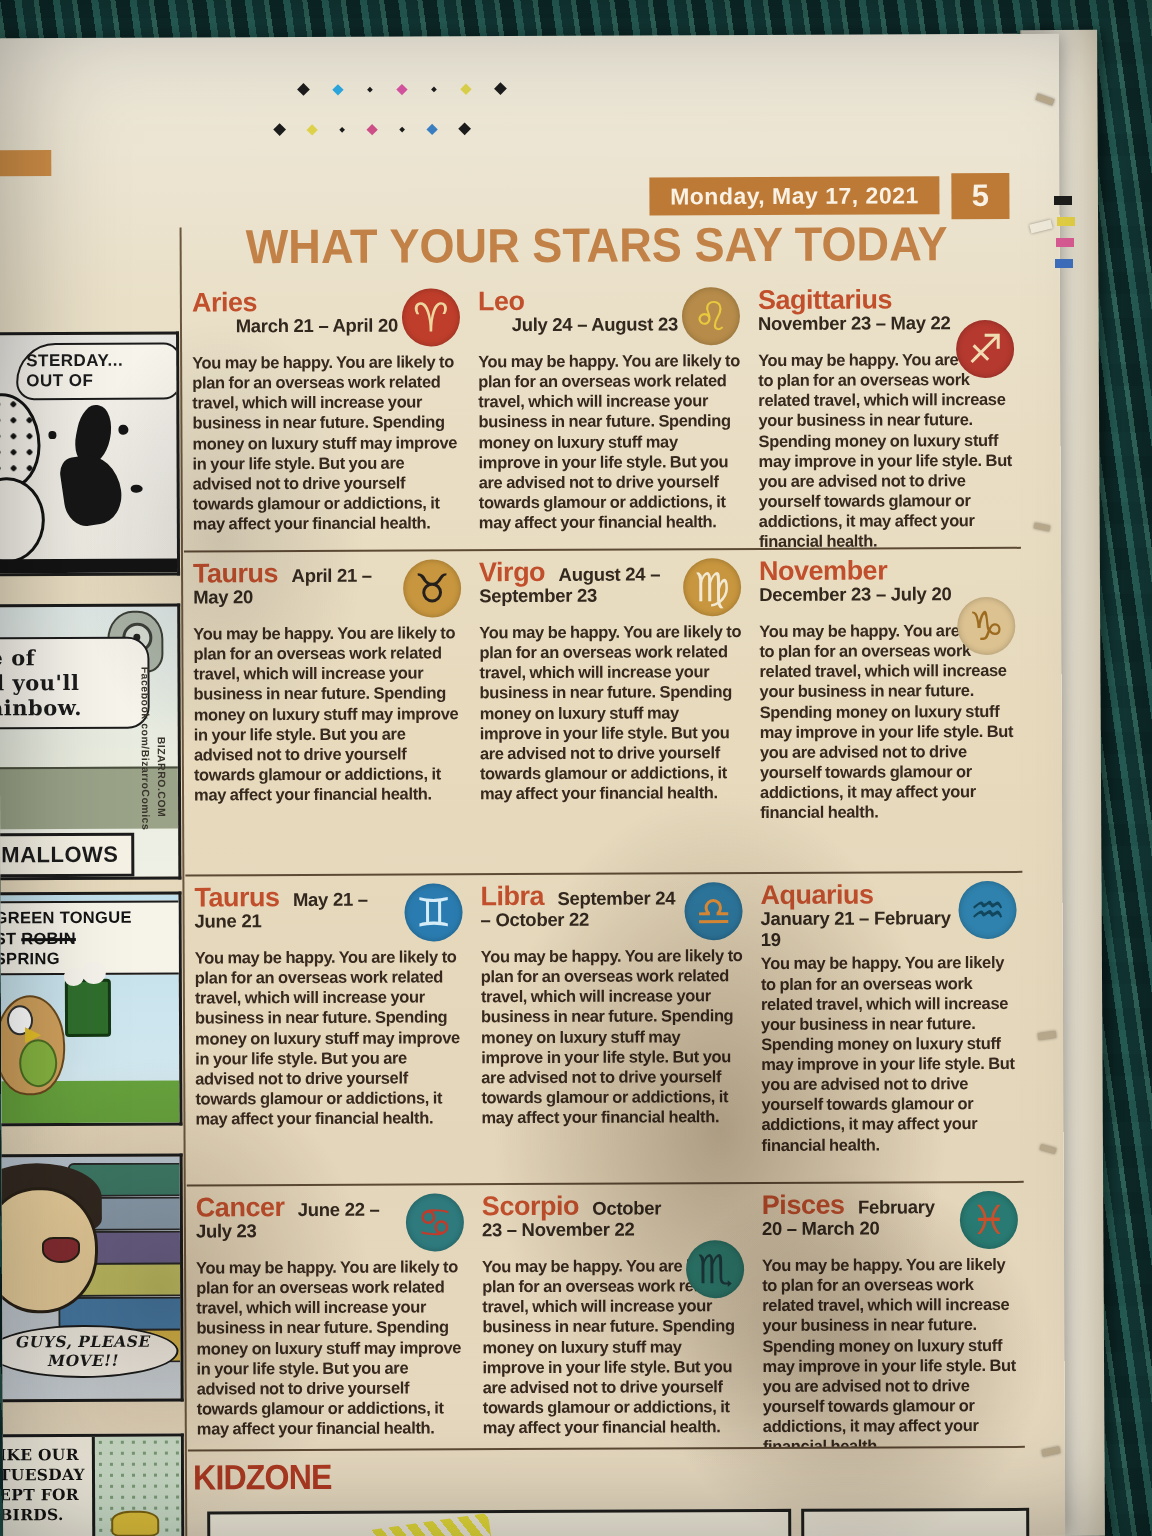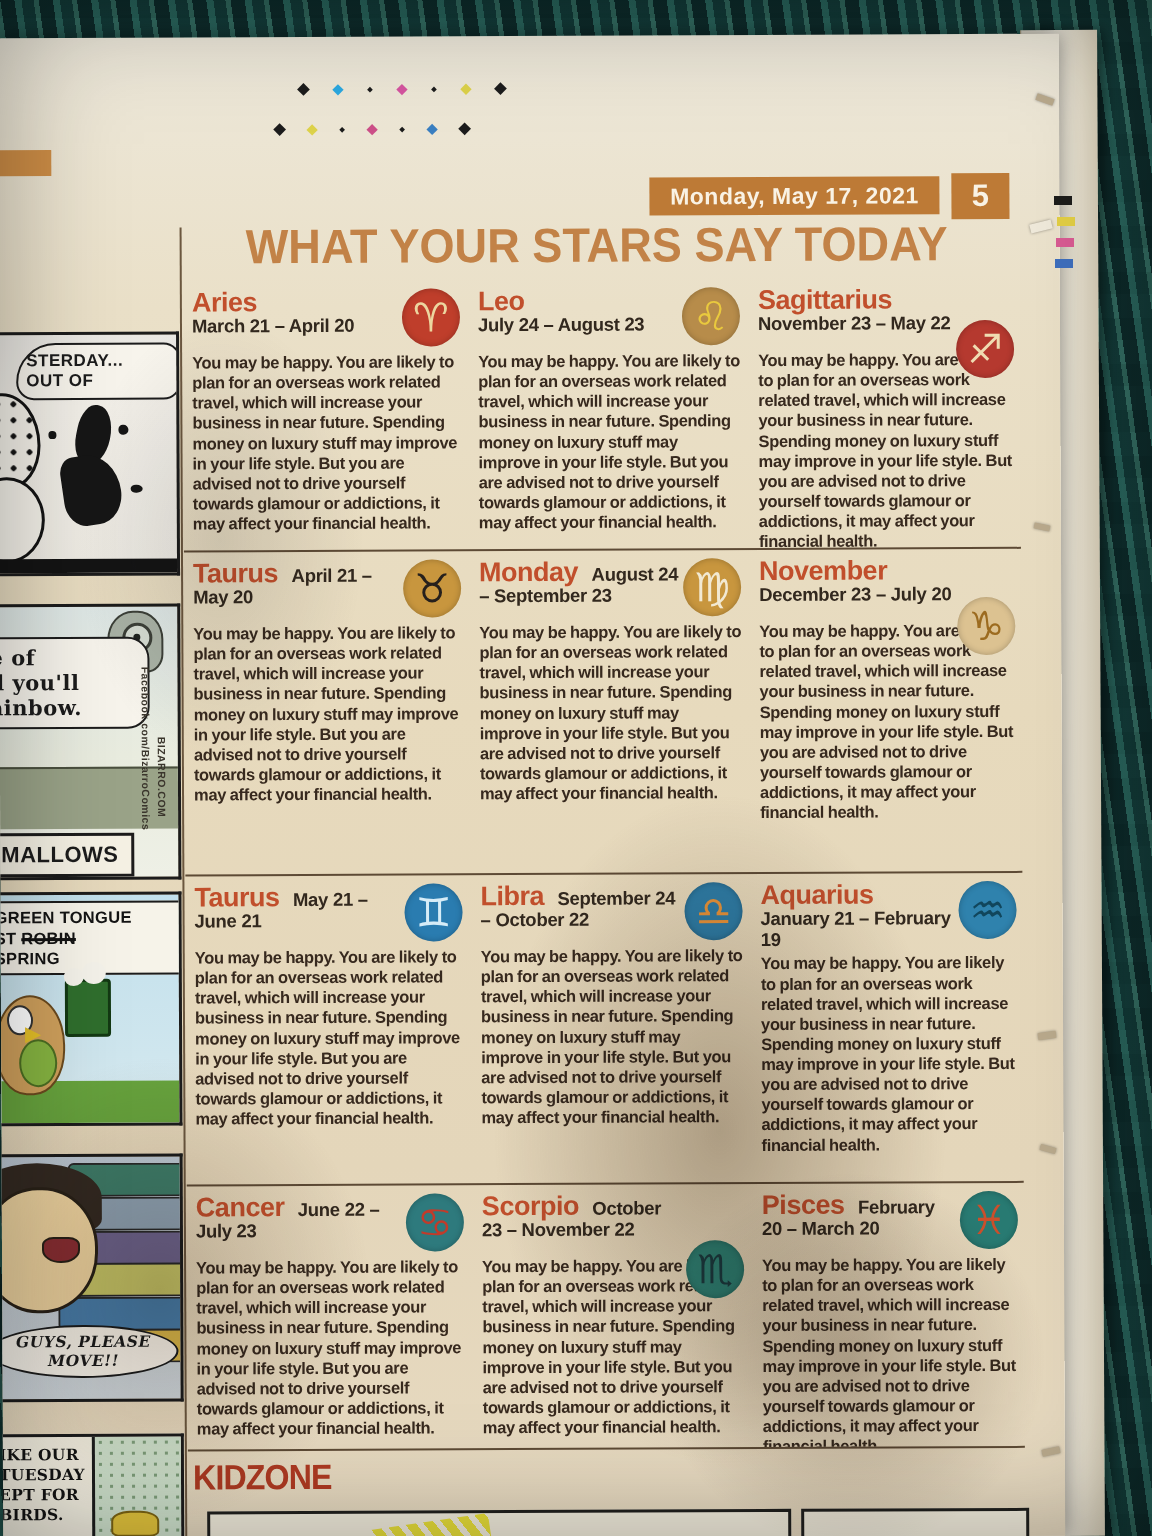--- a/index.html
+++ b/index.html
@@ -33,21 +33,21 @@
     color:#c28247;font-size:48px;font-weight:bold;letter-spacing:0;transform:scaleX(.94);transform-origin:center;
     white-space:nowrap;}
   
   #vline{position:absolute;left:182px;top:190px;width:2px;height:1312px;background:#6b573f;}
   .hline{position:absolute;left:185px;width:837px;height:2px;background:#5d4a35;}
   #zgrid{position:absolute;left:190px;top:242px;width:832px;display:grid;
     grid-template-columns:278px 272px 266px;grid-template-rows:271px 324px 310px 265px;column-gap:8px;}
   .zcell{position:relative;padding:10px 4px 0 4px;overflow:hidden;}
   .zhead{position:relative;padding-right:64px;min-height:60px;}
   .zname{color:#c14f2c;font-size:27px;font-weight:bold;letter-spacing:-.5px;margin-right:9px;line-height:1.0;}
-  .zdates{color:#32281e;font-size:18.5px;font-weight:bold;letter-spacing:-.3px;line-height:1.12;}
+  .zdates{color:#32281e;font-size:18.5px;font-weight:bold;letter-spacing:-.3px;line-height:1.12;text-align:right;}
   .zicon{position:absolute;right:2px;top:0;width:58px;height:58px;border-radius:50%;
     display:flex;align-items:center;justify-content:center;font-size:40px;font-weight:bold;
     font-family:"DejaVu Sans",sans-serif;box-shadow:inset 0 0 6px rgba(0,0,0,.25);}
   .ztext{color:#37291e;font-size:16.5px;font-weight:bold;line-height:1.22;letter-spacing:-.35px;word-spacing:-.5px;margin-top:3px;}
   
   #kidzone-title{position:absolute;left:190px;top:1420px;color:#ae3a22;font-size:35px;font-weight:bold;letter-spacing:-1px;transform:scaleX(.92);transform-origin:left;}
   .kz-panel{position:absolute;top:1474px;height:60px;background:#f2eddd;border:3px solid #20201e;}
   #kz1{left:204px;width:578px;}
   #kz2{left:798px;width:222px;}
   .kz-squiggle{position:absolute;left:160px;top:8px;width:120px;height:26px;
@@ -180,21 +180,21 @@
         <div class="zhead">
           <span class="zname">Taurus</span>
           <span class="zdates">April 21 – May 20</span>
           <span class="zicon" style="background-color: rgb(200, 150, 62); color: rgb(38, 32, 28);">♉</span>
         </div>
         <div class="ztext">You may be happy. You are likely to plan for an overseas work related travel, which will increase your business in near future. Spending money on luxury stuff may improve in your life style. But you are advised not to drive yourself towards glamour or addictions, it may affect your financial health.</div>
       </div>
 
       <div class="zcell">
         <div class="zhead">
-          <span class="zname">Monday</span>
+          <span class="zname">Virgo</span>
           <span class="zdates">August 24 – September 23</span>
           <span class="zicon" style="background-color: rgb(200, 150, 62); color: rgb(242, 233, 210);">♍</span>
         </div>
         <div class="ztext">You may be happy. You are likely to plan for an overseas work related travel, which will increase your business in near future. Spending money on luxury stuff may improve in your life style. But you are advised not to drive yourself towards glamour or addictions, it may affect your financial health.</div>
       </div>
 
       <div class="zcell">
         <div class="zhead">
           <span class="zname">November</span>
           <span class="zdates">December 23 – July 20</span>

